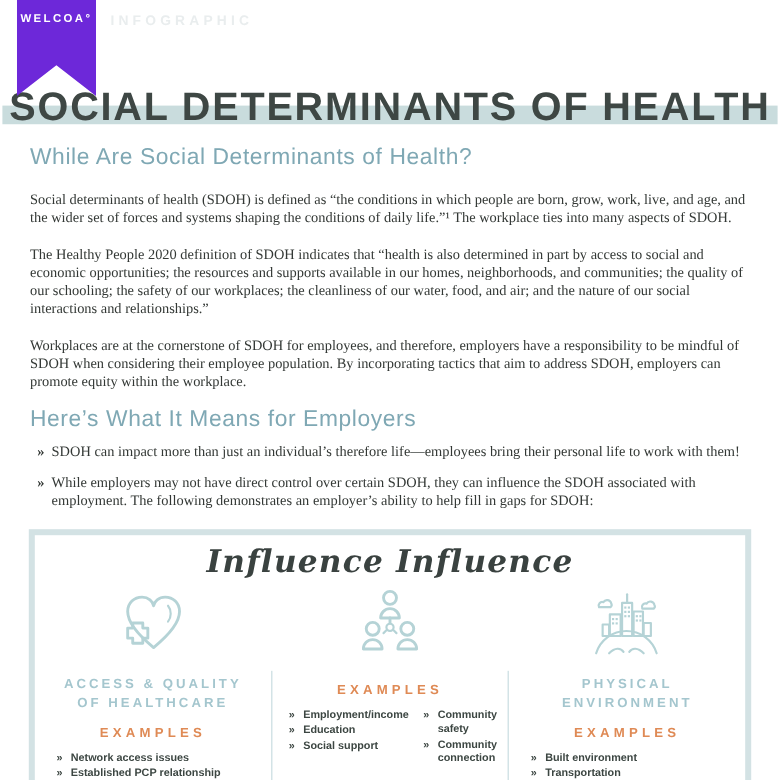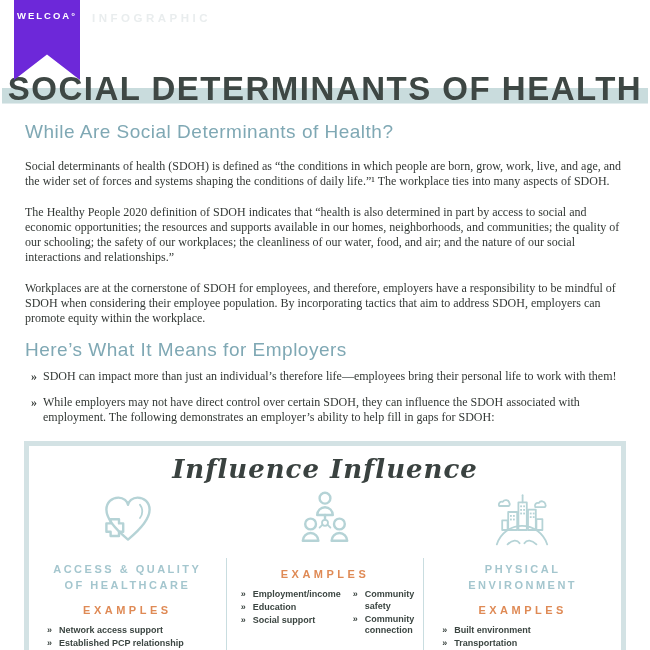--- a/index.html
+++ b/index.html
@@ -162,21 +162,21 @@
   </div>
 
   <div class="cols-row">
 
     <div class="col">
       <div class="col-header">ACCESS &amp; QUALITY OF HEALTHCARE</div>
       <div class="label-ex">EXAMPLES</div>
       <div class="exlist">
           <div class="exitem">
           <span class="marker">»</span>
-          <span>Network access support</span>
+          <span>Network access issues</span>
         </div>
           <div class="exitem">
           <span class="marker">»</span>
           <span>Established PCP relationship</span>
         </div>
           <div class="exitem">
           <span class="marker">»</span>
           <span>Out-of-pocket cost for care</span>
         </div>
         </div>

